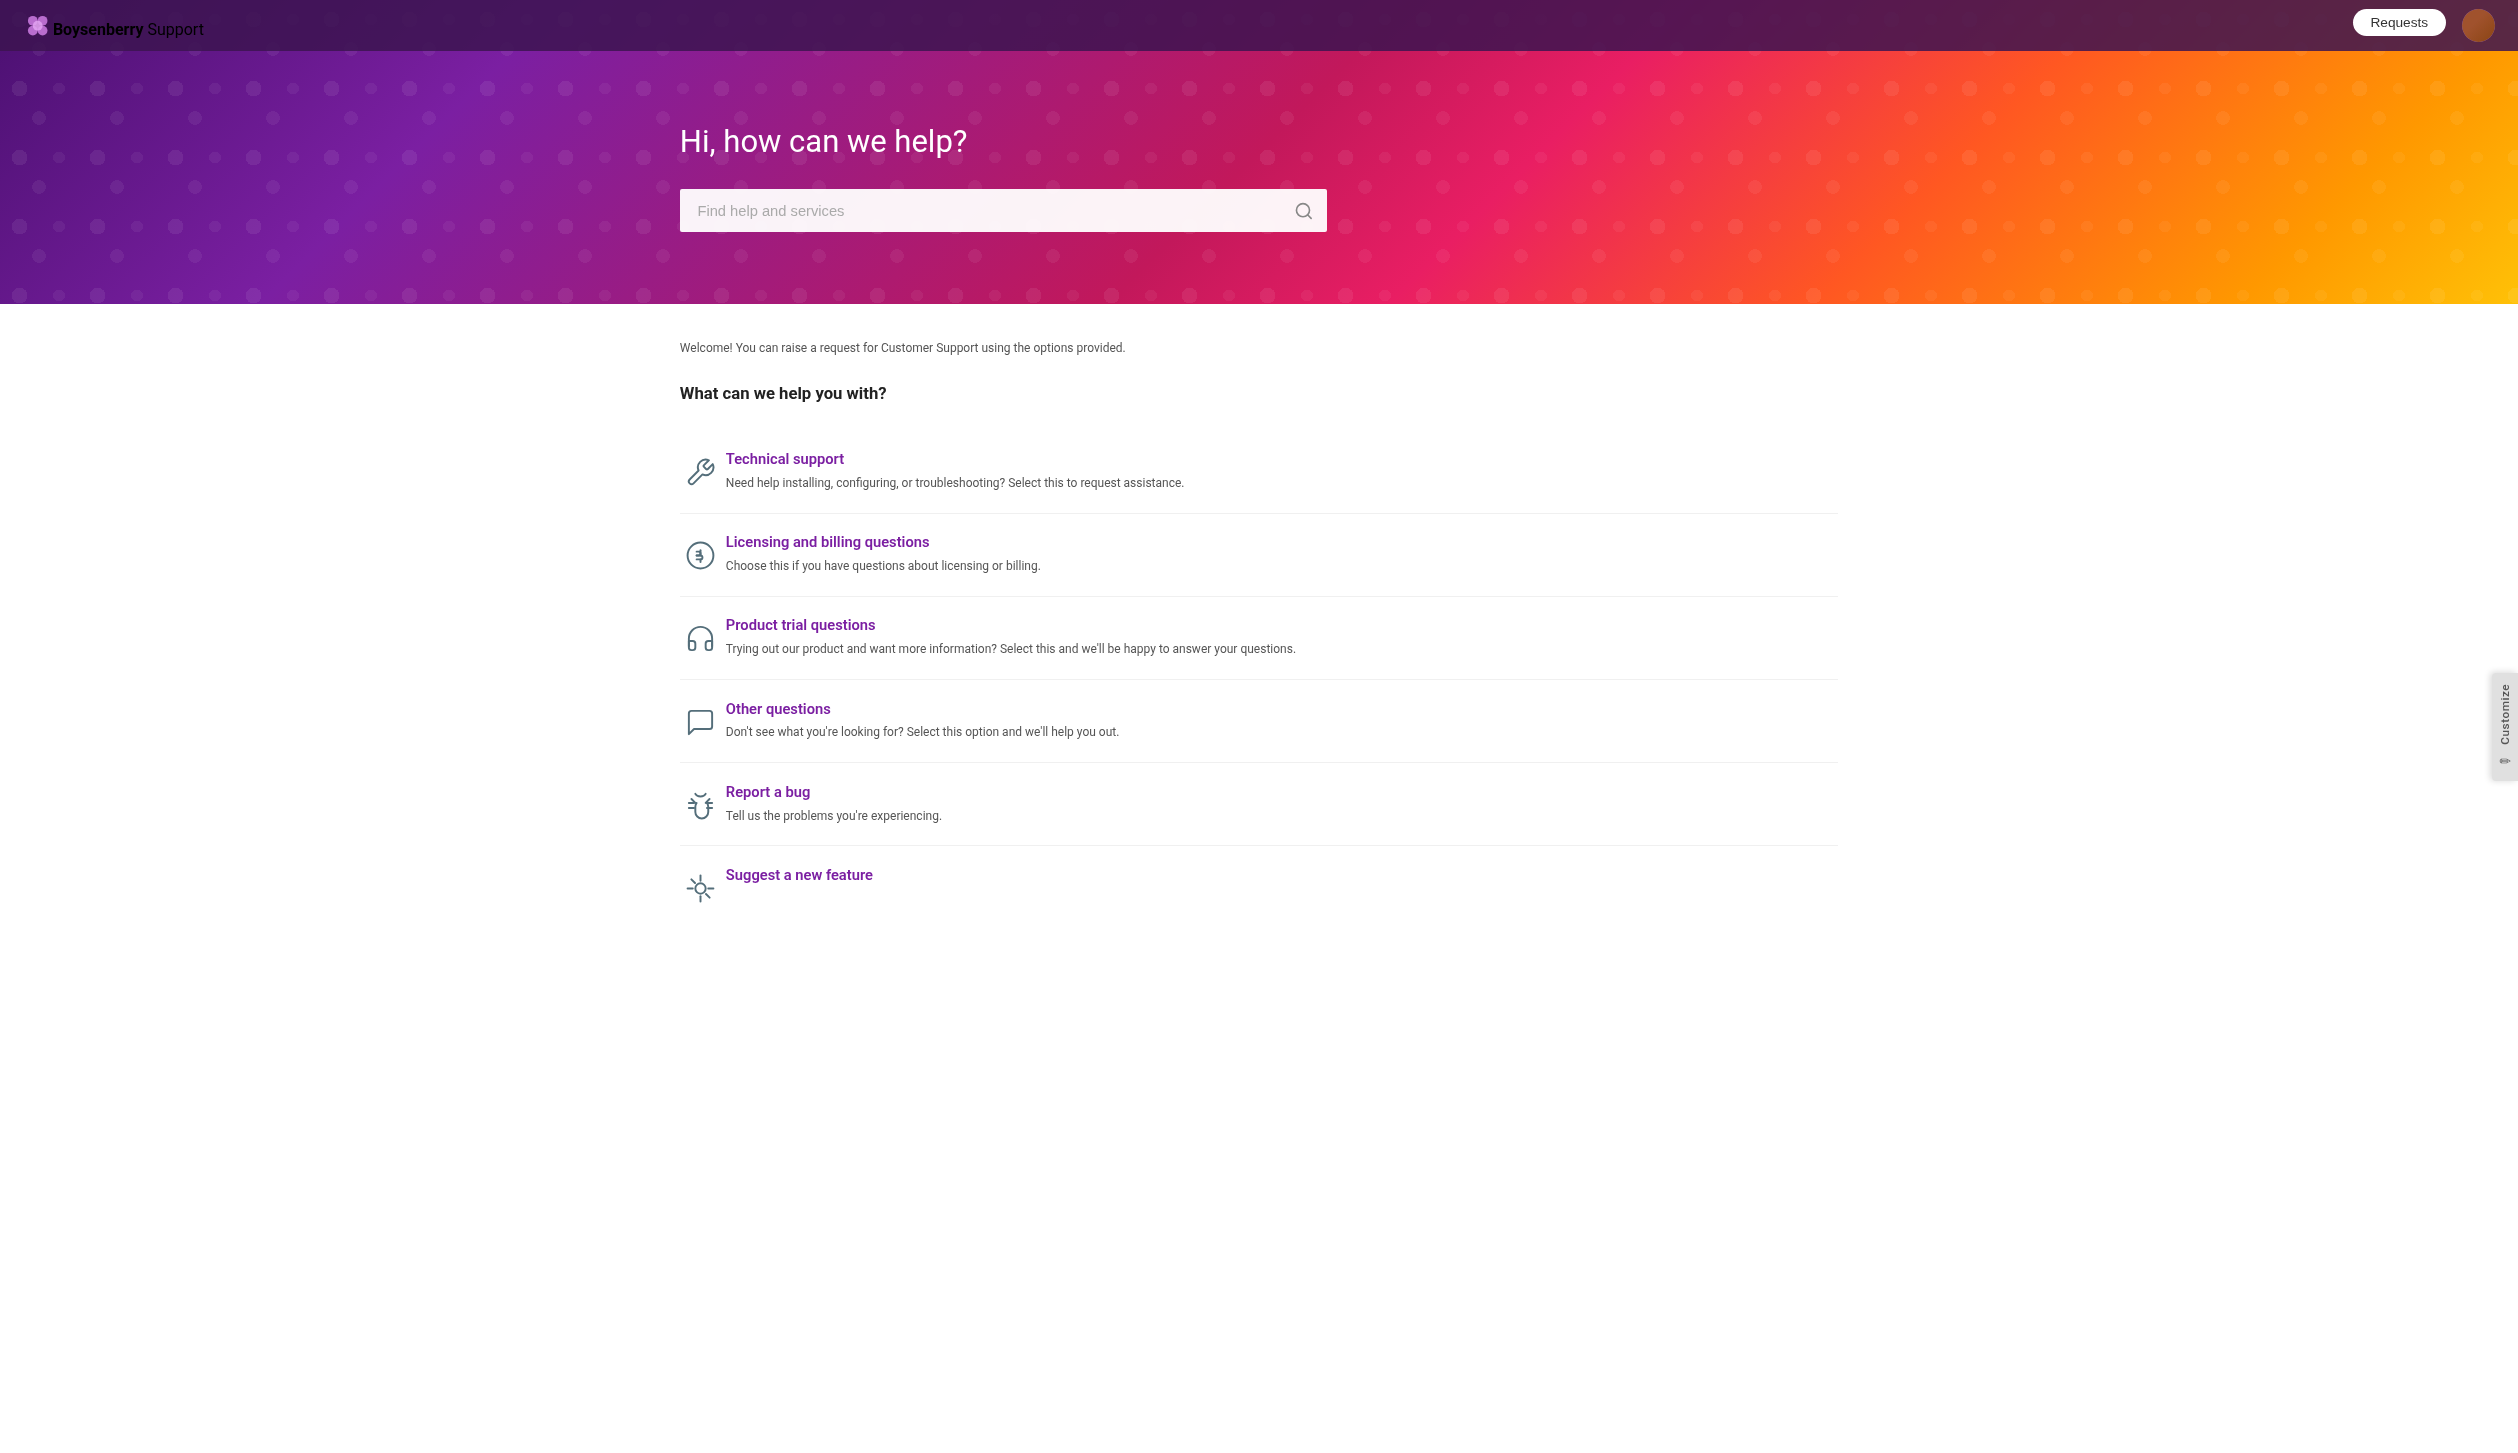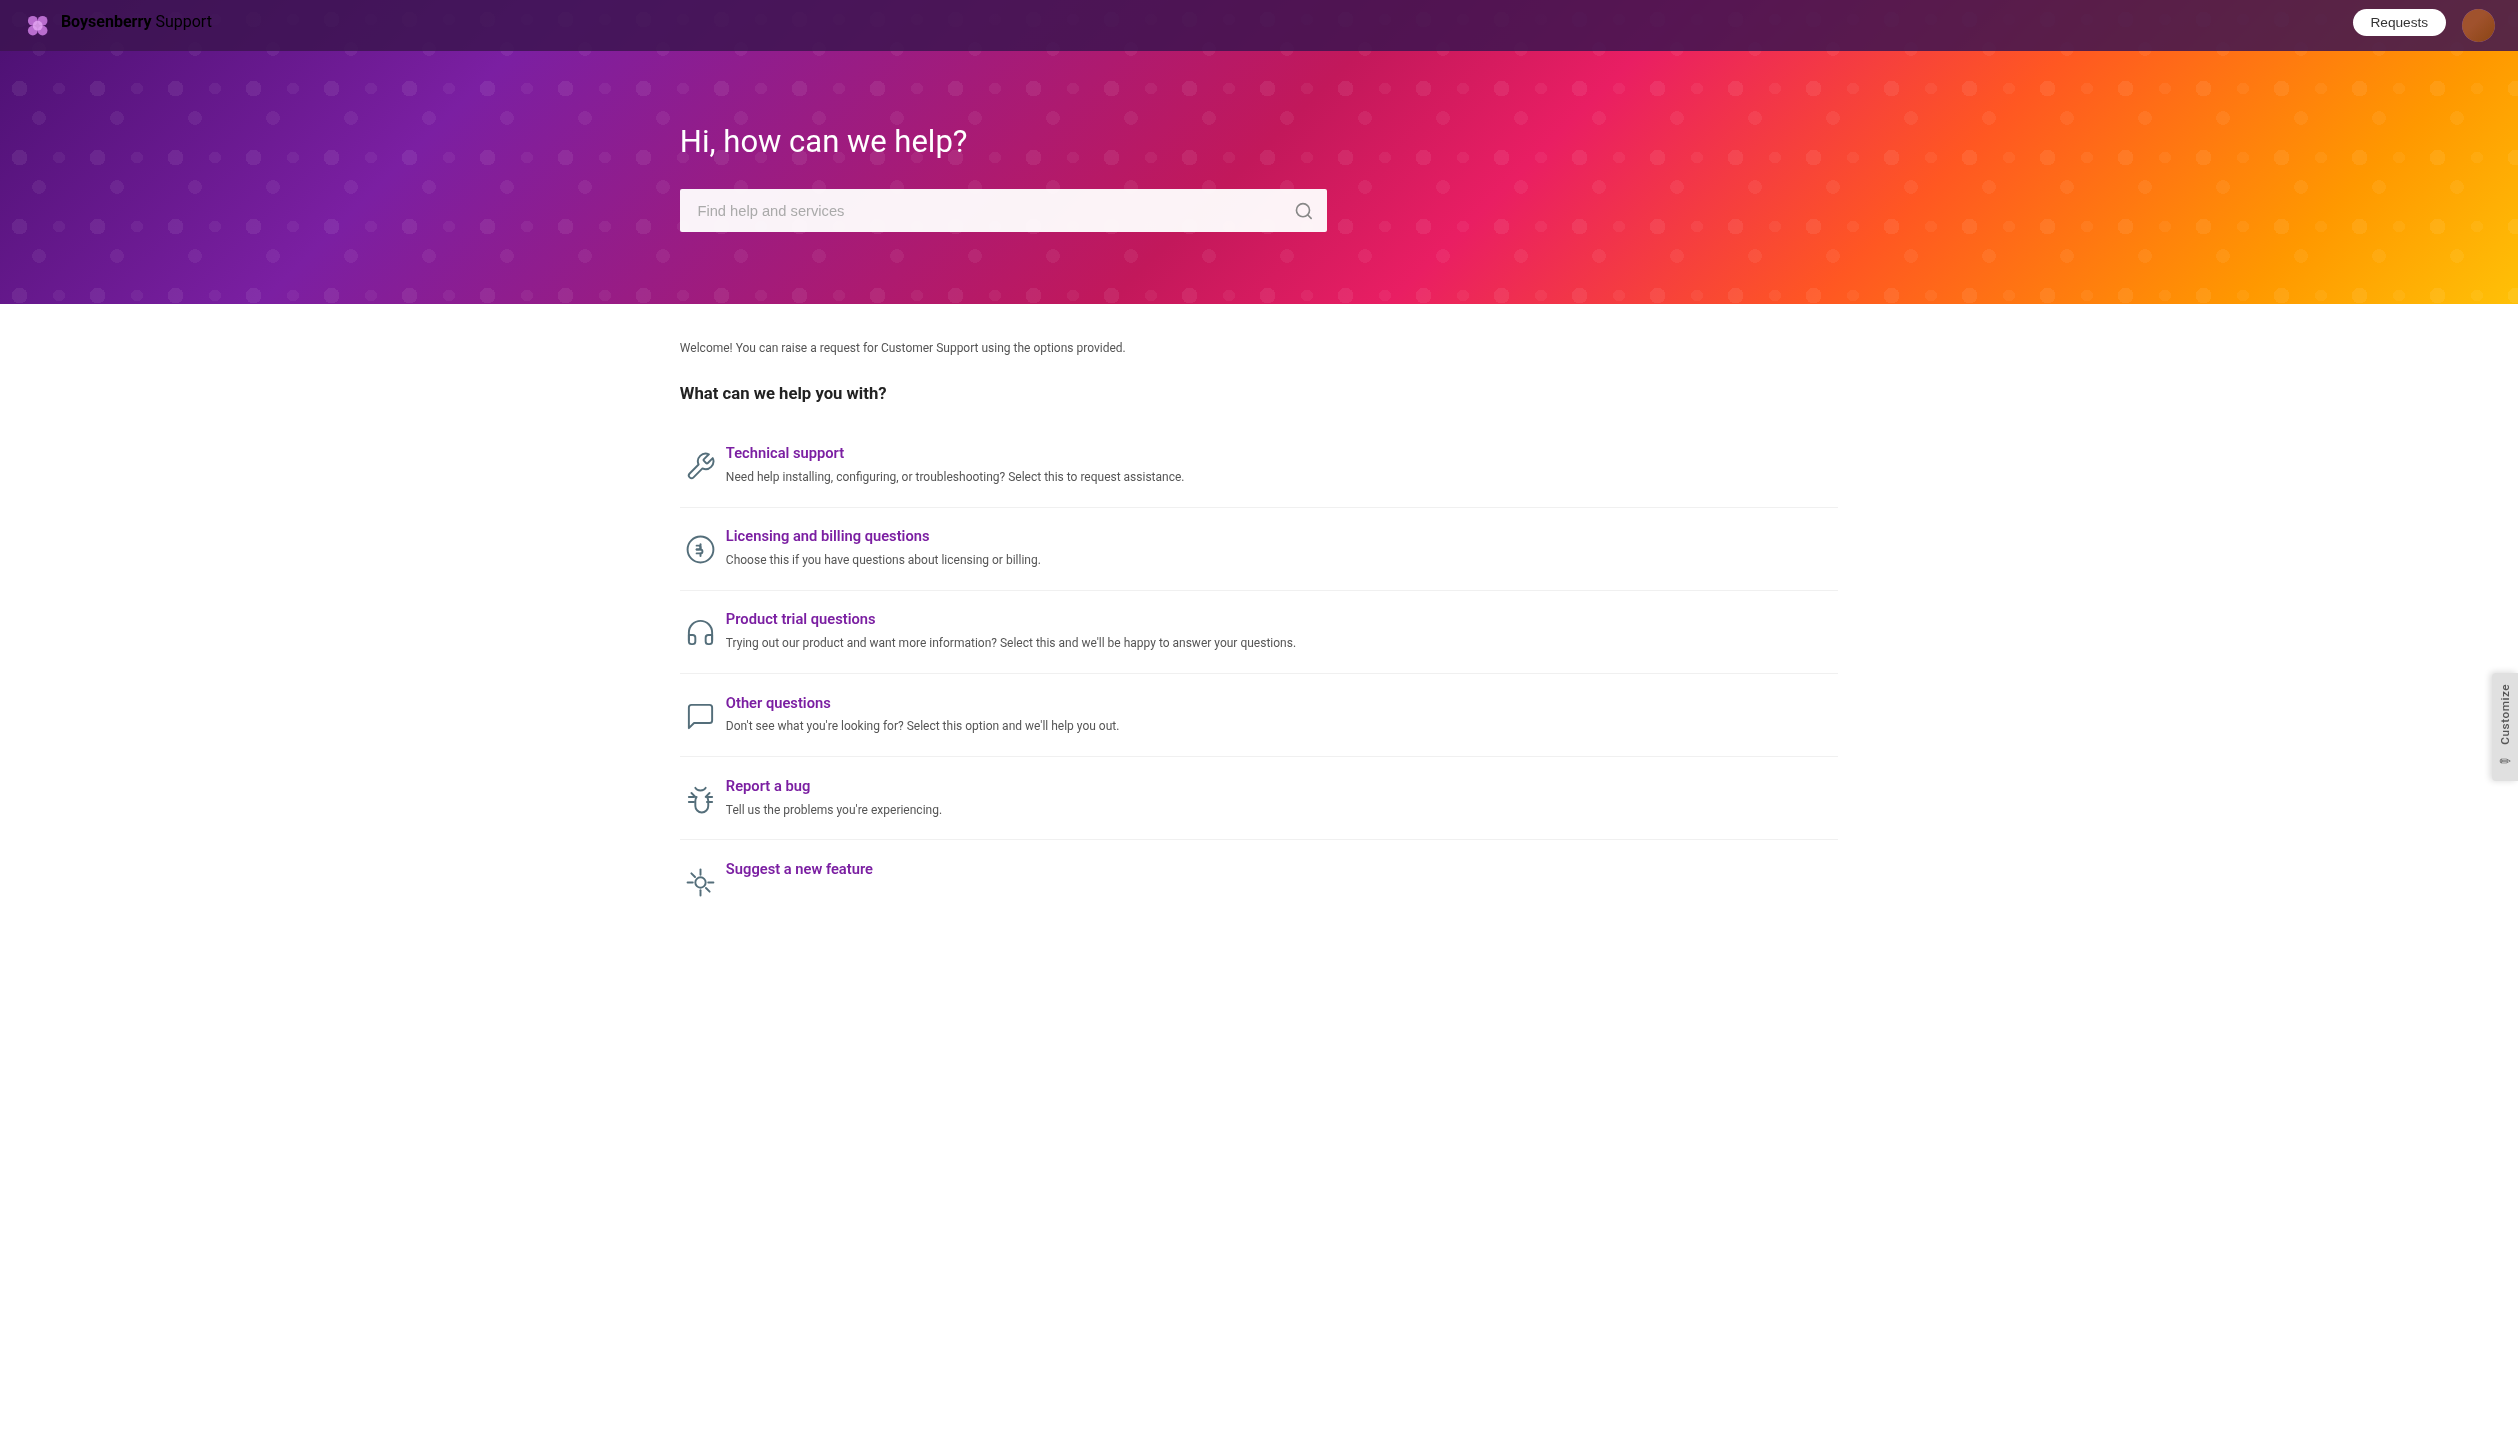--- a/index.html
+++ b/index.html
@@ -25,22 +25,22 @@
       background: rgba(60, 20, 80, 0.85);
       display: flex;
       align-items: center;
       justify-content: space-between;
       padding: 0 23.5px;
       z-index: 100;
     }
 
     .header-logo {
       display: flex;
-      align-items: flex-start;
-      gap: 10px;
+      align-items: flex-end;
+      gap: 2px;
     }
 
     .logo-icon {
       width: 27.4px;
       height: 27.4px;
     }
 
     .header-right {
       display: flex;
       align-items: flex-start;
@@ -188,21 +188,21 @@
       color: #555;
       font-size: 12px;
       margin-bottom: 27.4px;
       line-height: 1.5;
     }
 
     .section-title {
       color: #222;
       font-size: 16.7px;
       font-weight: 700;
-      margin-bottom: 21px;
+      margin-bottom: 27px;
     }
 
     .service-list {
       display: flex;
       flex-direction: column;
       gap: 0;
     }
 
     .service-item {
       display: flex;

